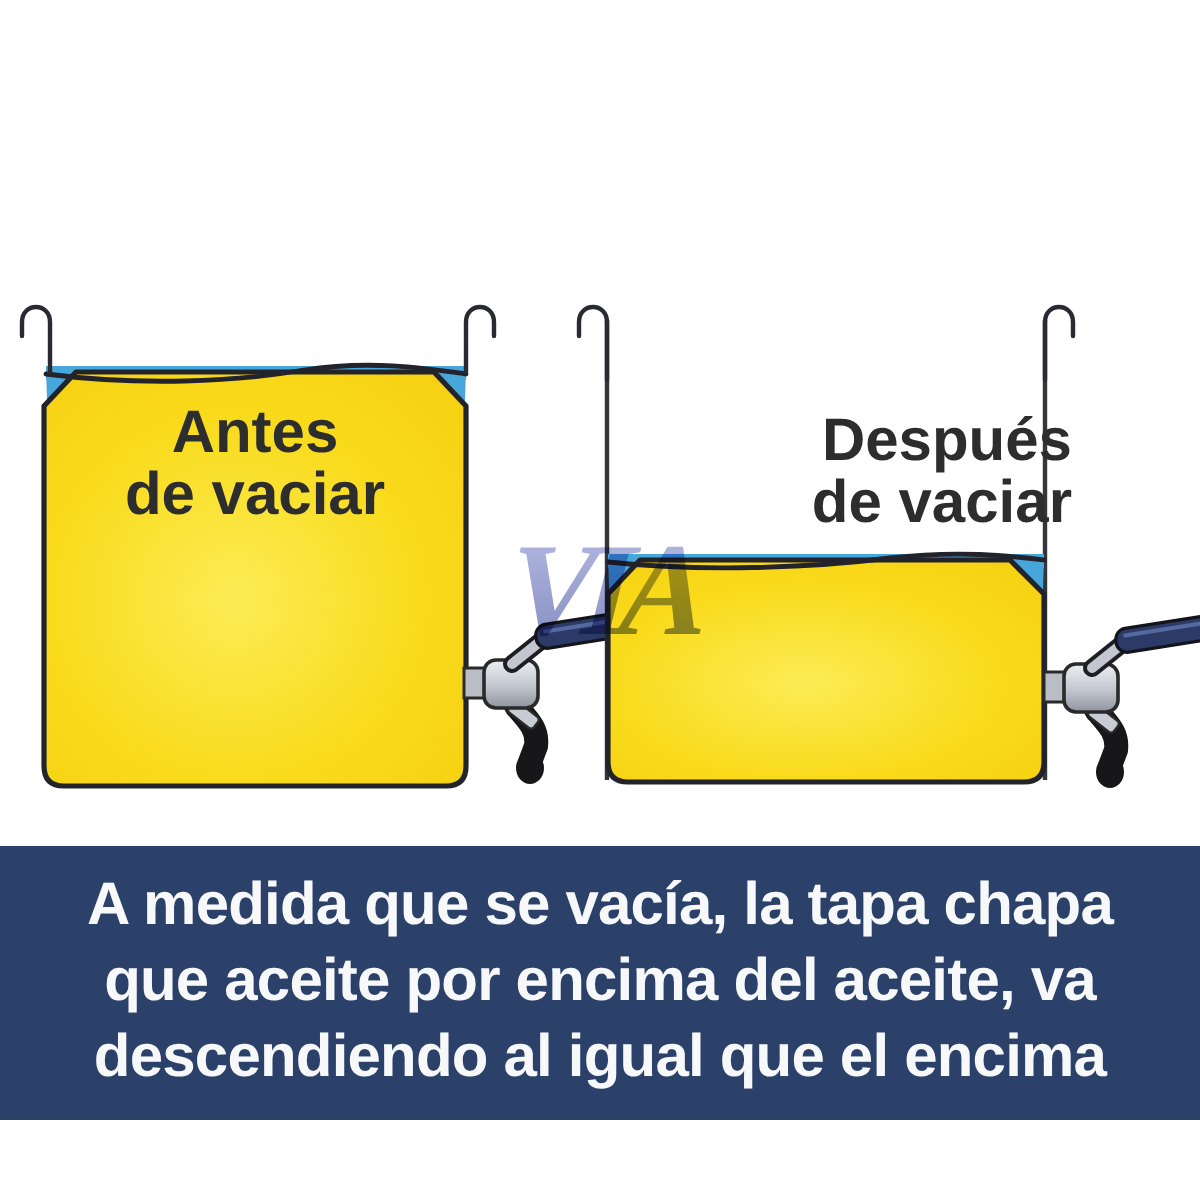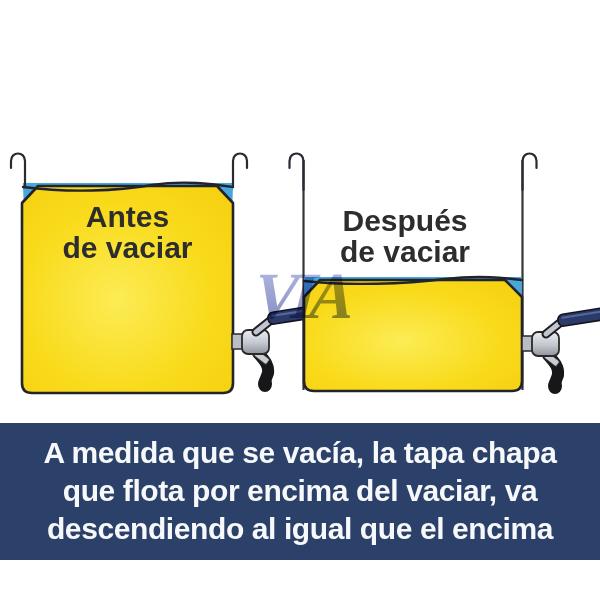--- a/index.html
+++ b/index.html
@@ -7,21 +7,21 @@
     width:600px;height:600px;position:relative;overflow:hidden;
     background:#ffffff;font-family:"Liberation Sans",sans-serif;
   }
   .stage{position:absolute;left:0;top:0;width:600px;height:600px;}
   .diagram-svg{position:absolute;left:0;top:0;}
   .tank-label{
     position:absolute;text-align:center;font-weight:bold;
     color:#2d2d2d;font-size:30px;line-height:31px;letter-spacing:0px;
   }
   .tank-label.left{left:22px;top:201px;width:211px;}
-  .tank-label.right{left:295px;top:205px;width:220px;}
+  .tank-label.right{left:316px;top:205px;width:220px;text-align:right;}
   .watermark{
     position:absolute;left:243px;top:258px;width:116px;height:76px;
     font-family:"Liberation Serif","DejaVu Serif",serif;
     font-style:italic;font-weight:bold;font-size:66px;line-height:76px;
     text-align:center;letter-spacing:-7px;
     transform:skewX(-4deg);
     background:linear-gradient(180deg,#b2b7e4 0%,#8d94c9 55%,#6f7cb2 100%);
     -webkit-background-clip:text;background-clip:text;
     color:transparent;-webkit-text-fill-color:transparent;
     mix-blend-mode:multiply;opacity:.9;
@@ -116,17 +116,17 @@
   </div>
   <div class="tank-label right">
     <div>Después</div>
     <div>de vaciar</div>
   </div>
 
   <div class="watermark">VIA</div>
 
   <div class="banner">
     <p>A medida que se vacía, la tapa chapa</p>
-    <p>que flota por encima del vaciar, va</p>
+    <p>que aceite por encima del aceite, va</p>
     <p>descendiendo al igual que el encima</p>
   </div>
 
 </div>
 
 </body></html>

